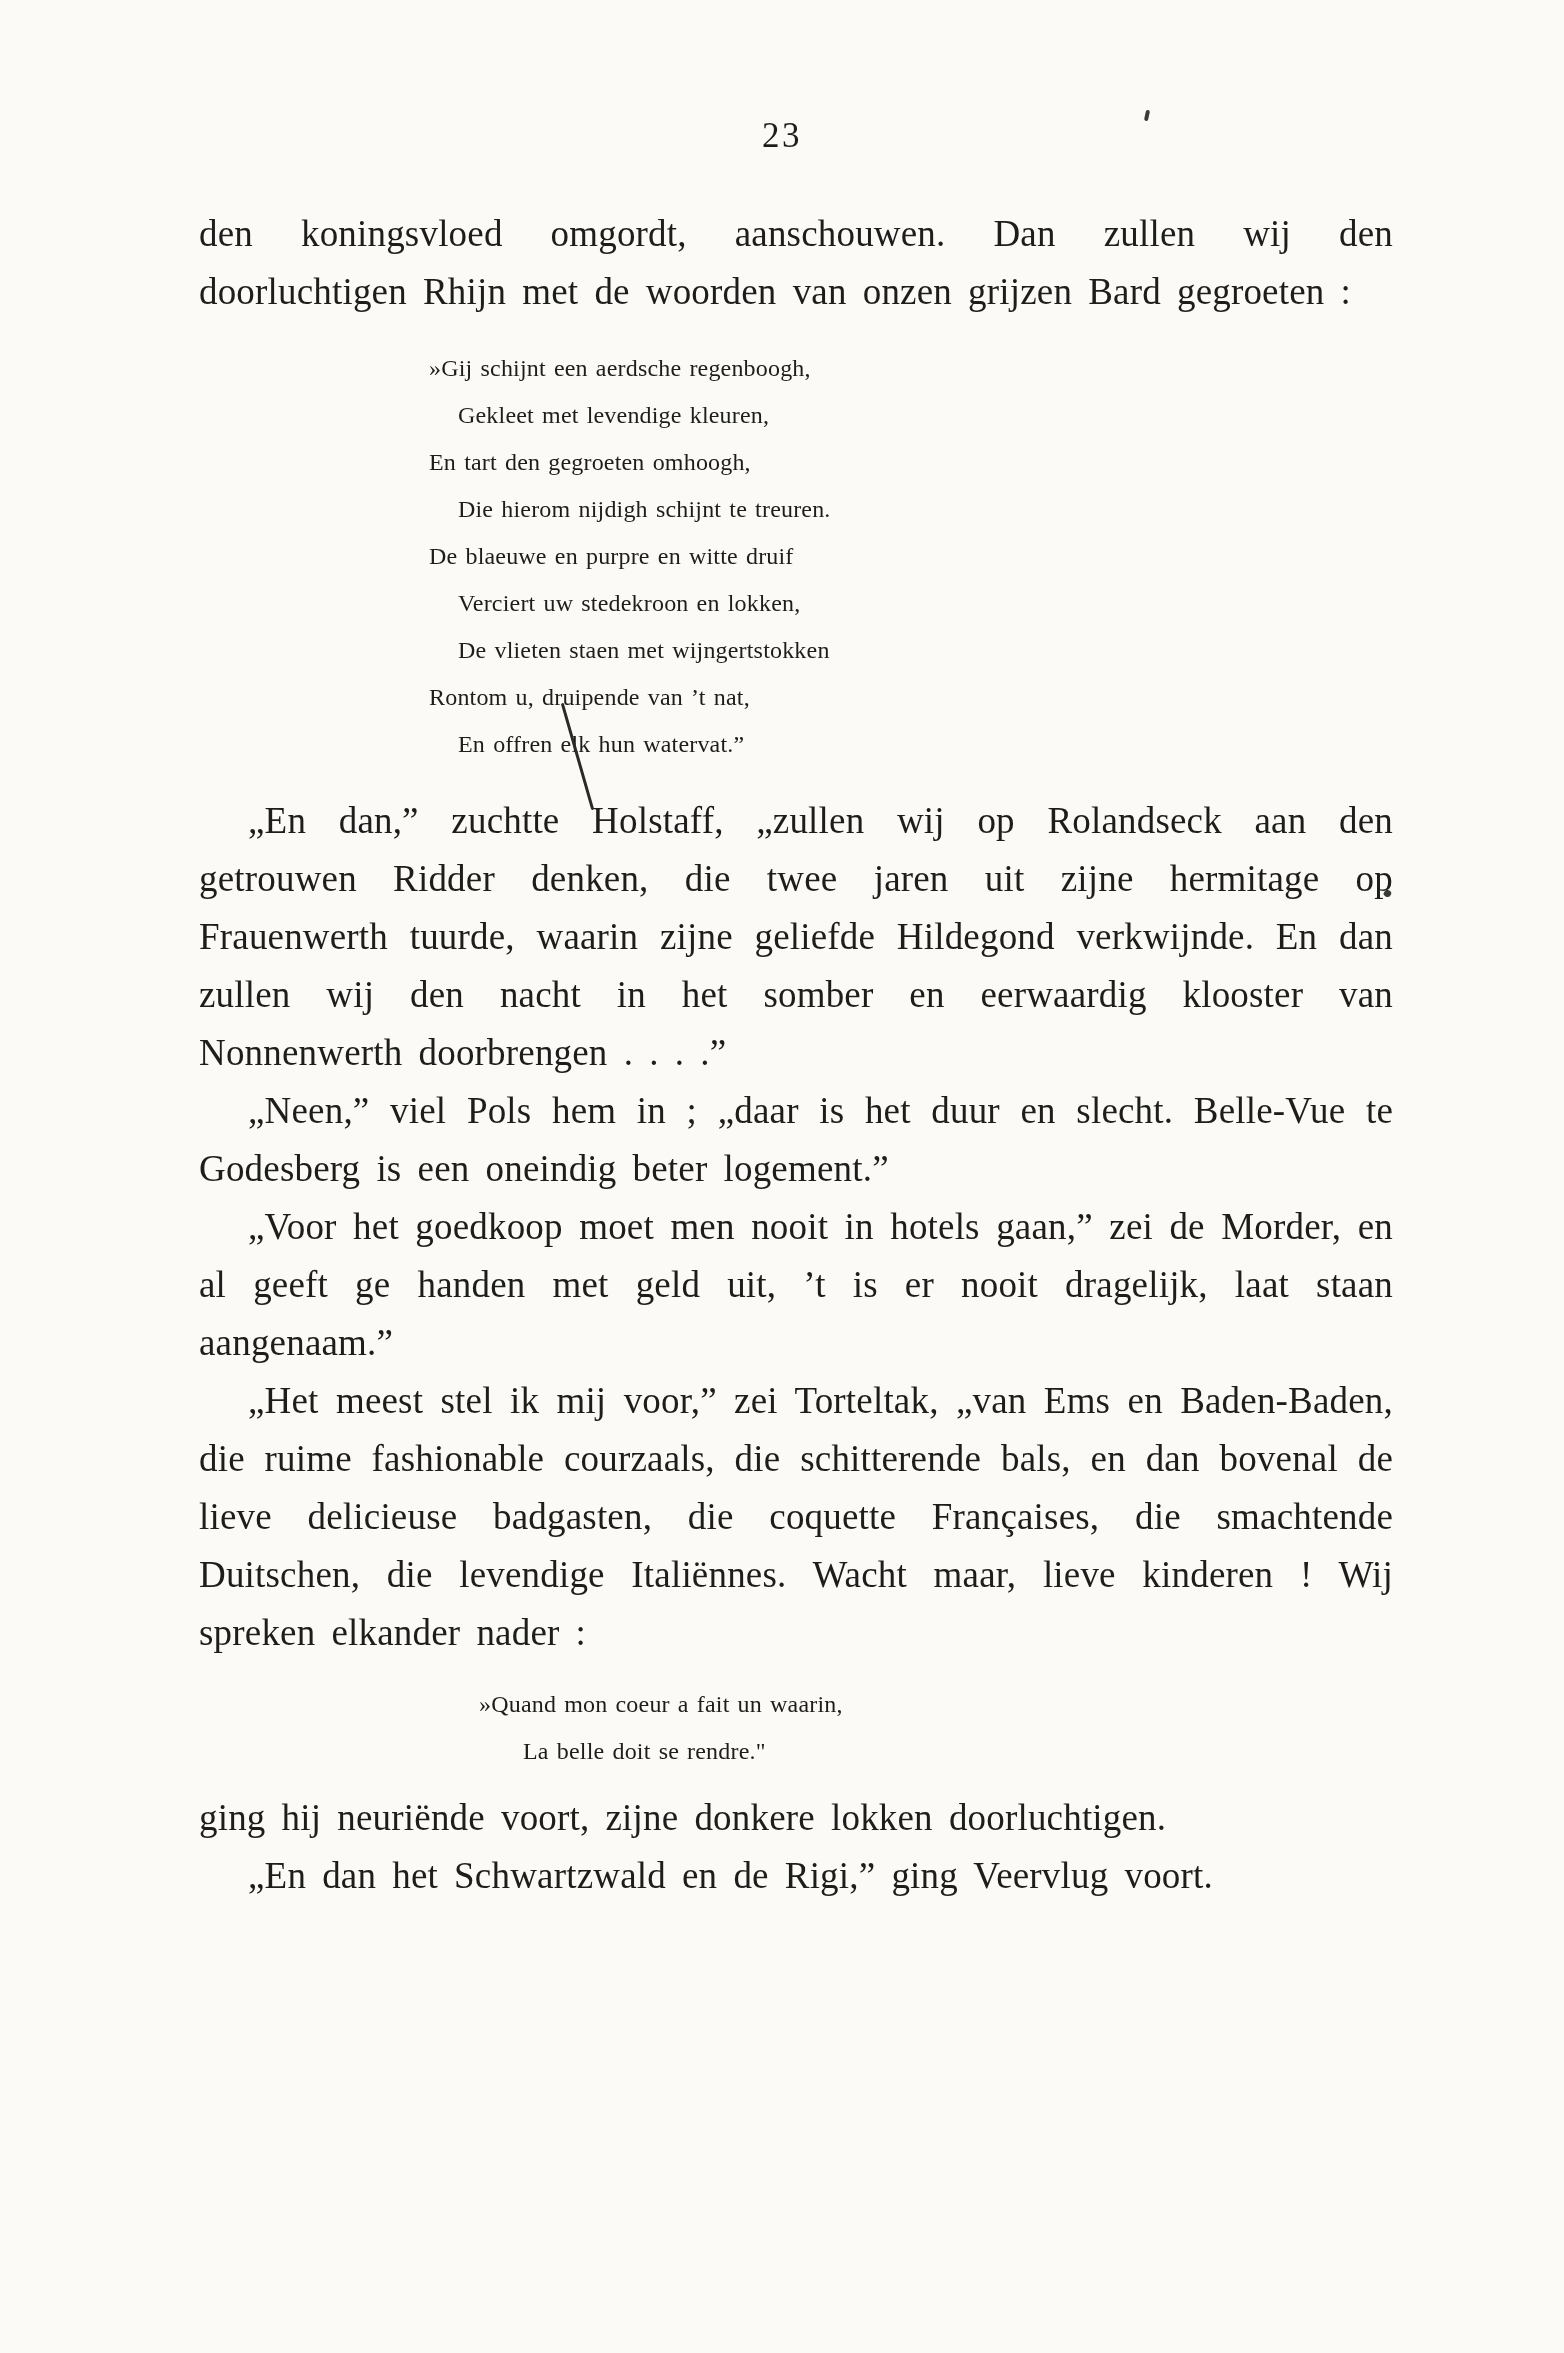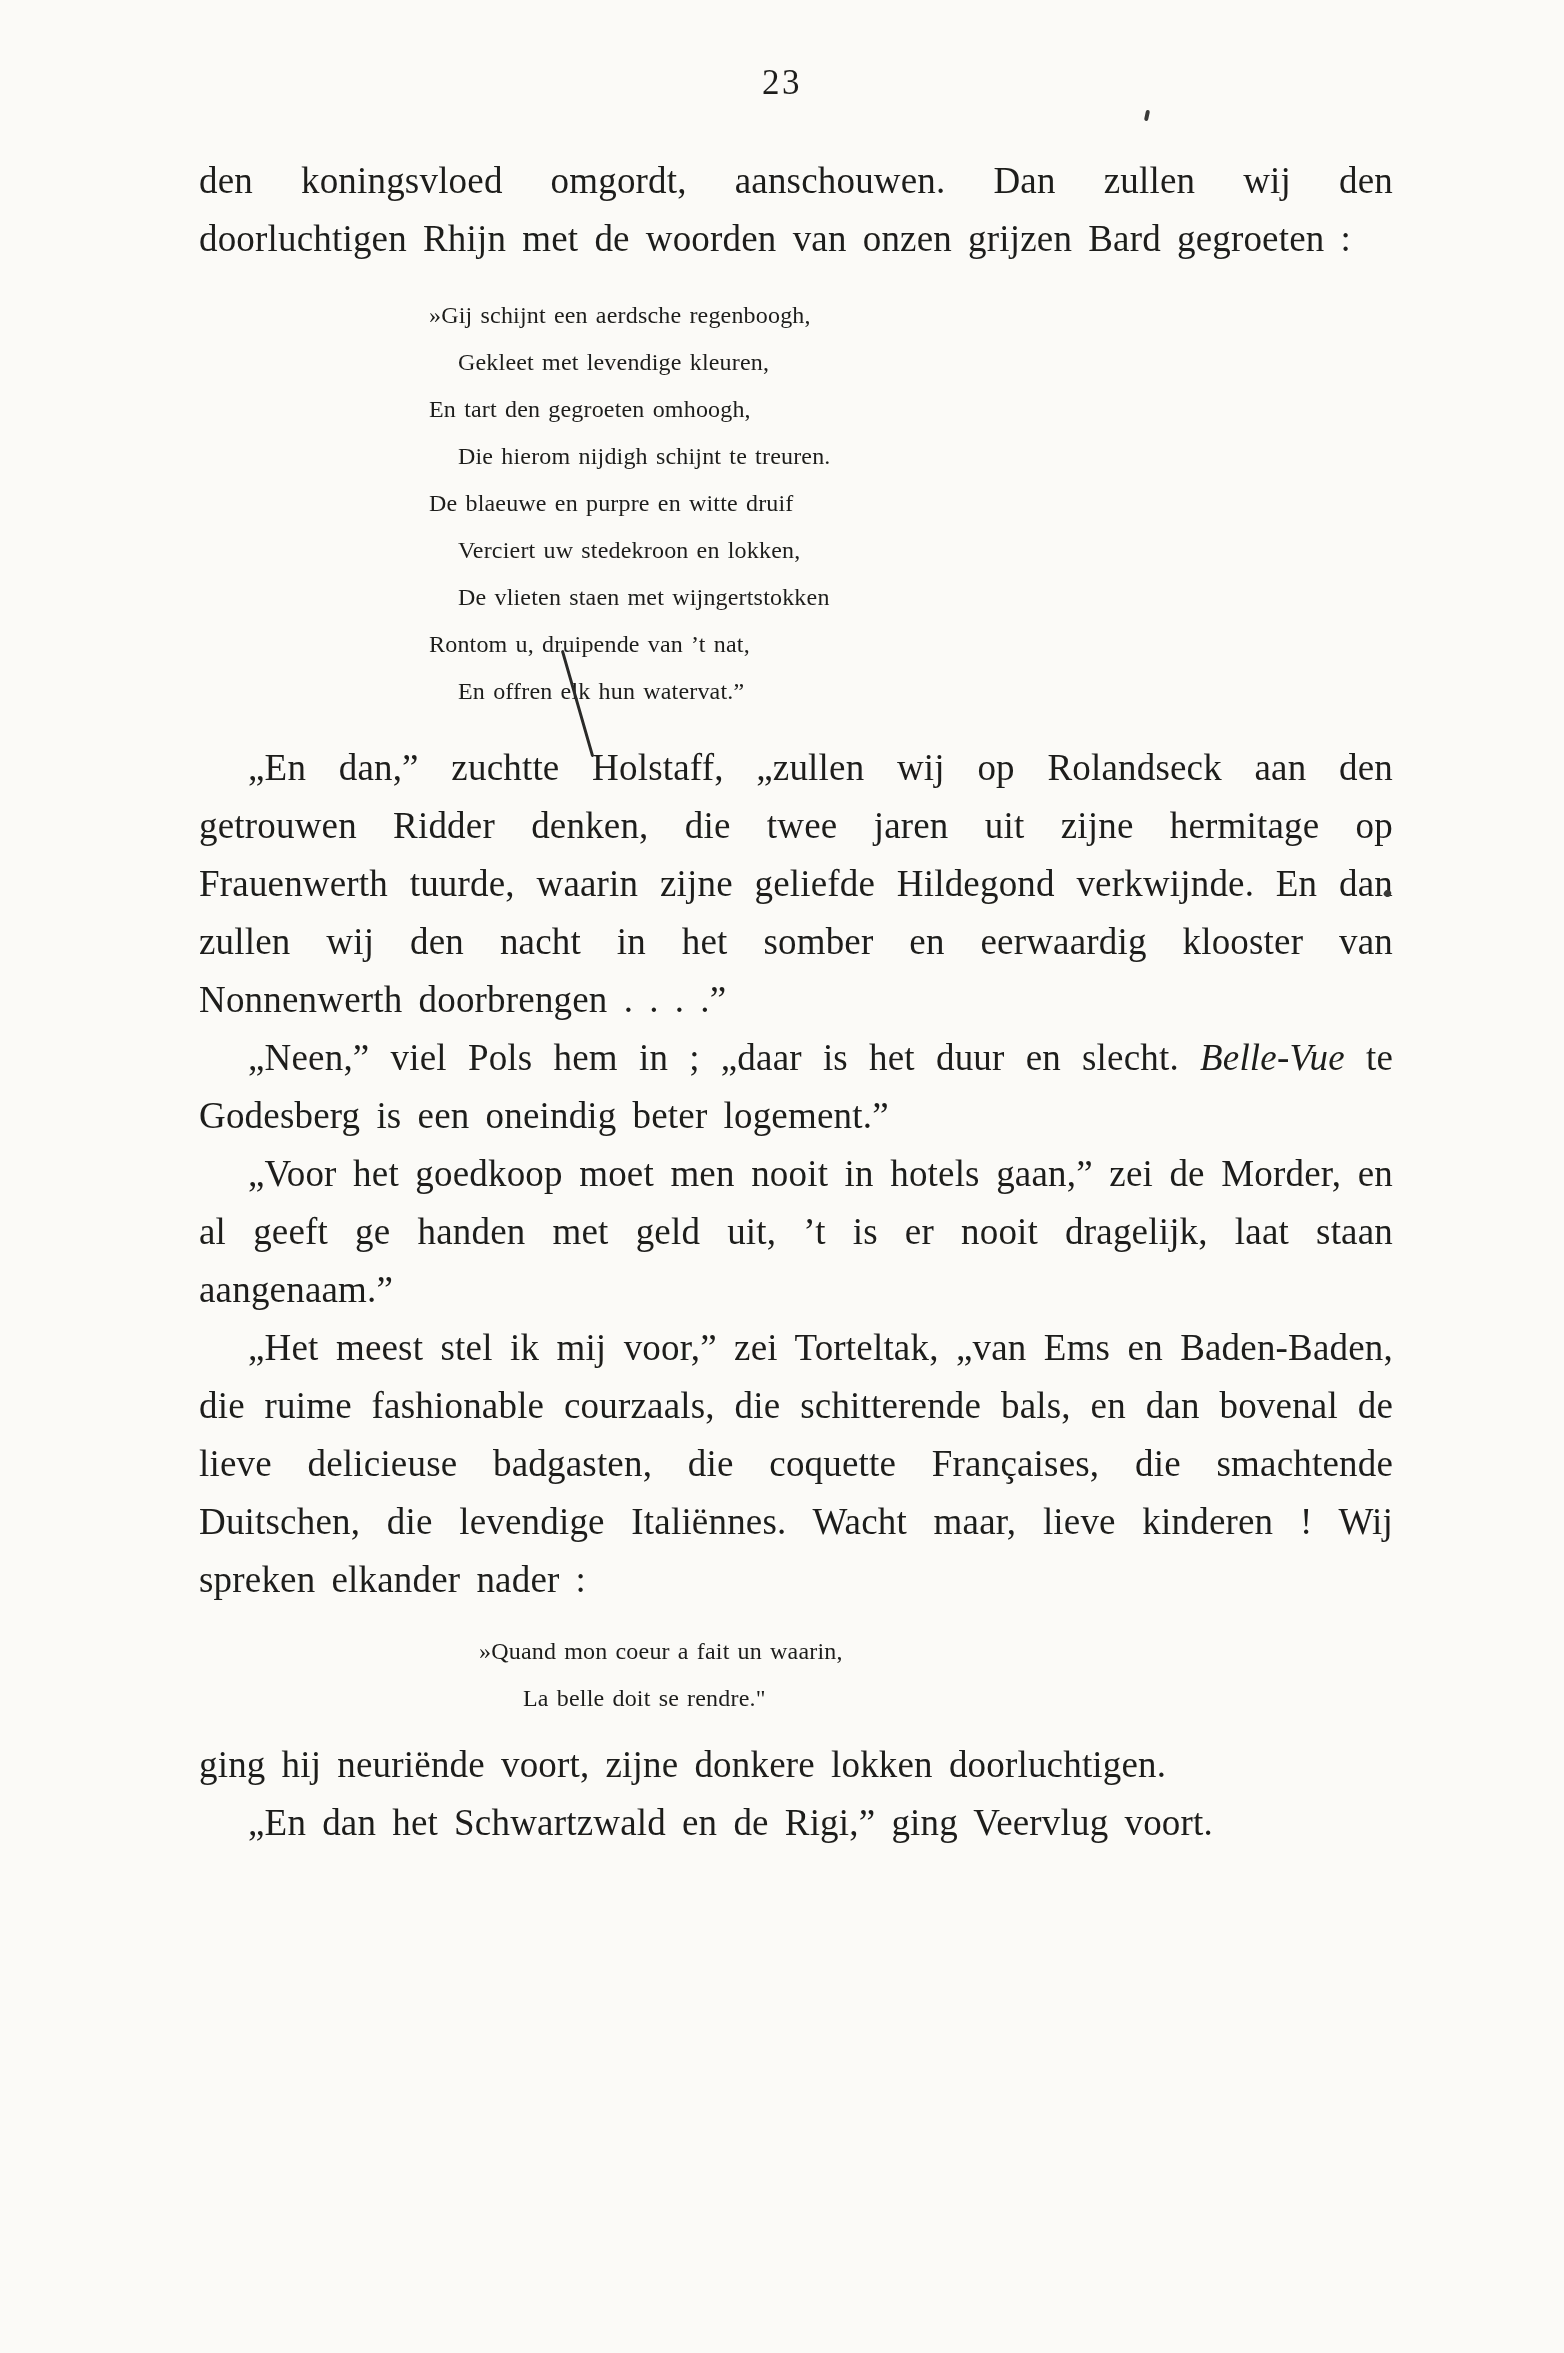--- a/index.html
+++ b/index.html
@@ -10,21 +10,21 @@
   .page {
     position: relative;
     width: 1564px;
     height: 2354px;
     margin: 0 auto;
     background: #fbfaf7;
     color: #1d1d1b;
     font-family: "Liberation Serif", "DejaVu Serif", serif;
     overflow: hidden;
     box-sizing: border-box;
-    padding-top: 63px;
+    padding-top: 116px;
   }
   .page-number {
     text-align: center;
     font-size: 35px;
     letter-spacing: 2.4px;
     margin-bottom: 49px;
   }
   .text-block {
     margin: 0 171px 0 199px;
     font-size: 37px;
@@ -34,21 +34,20 @@
     letter-spacing: 0.005em;
   }
   .para {
     margin: 0;
     text-indent: 49px;
   }
   .para.noindent {
     text-indent: 0;
   }
   .italic {
-    font-style: italic;
   }
   .poem {
     position: relative;
     font-size: 24px;
     line-height: 47px;
     text-align: left;
     word-spacing: 0.08em;
     margin: 24px 0 24px 230px;
   }
   .poem.poem2 {

